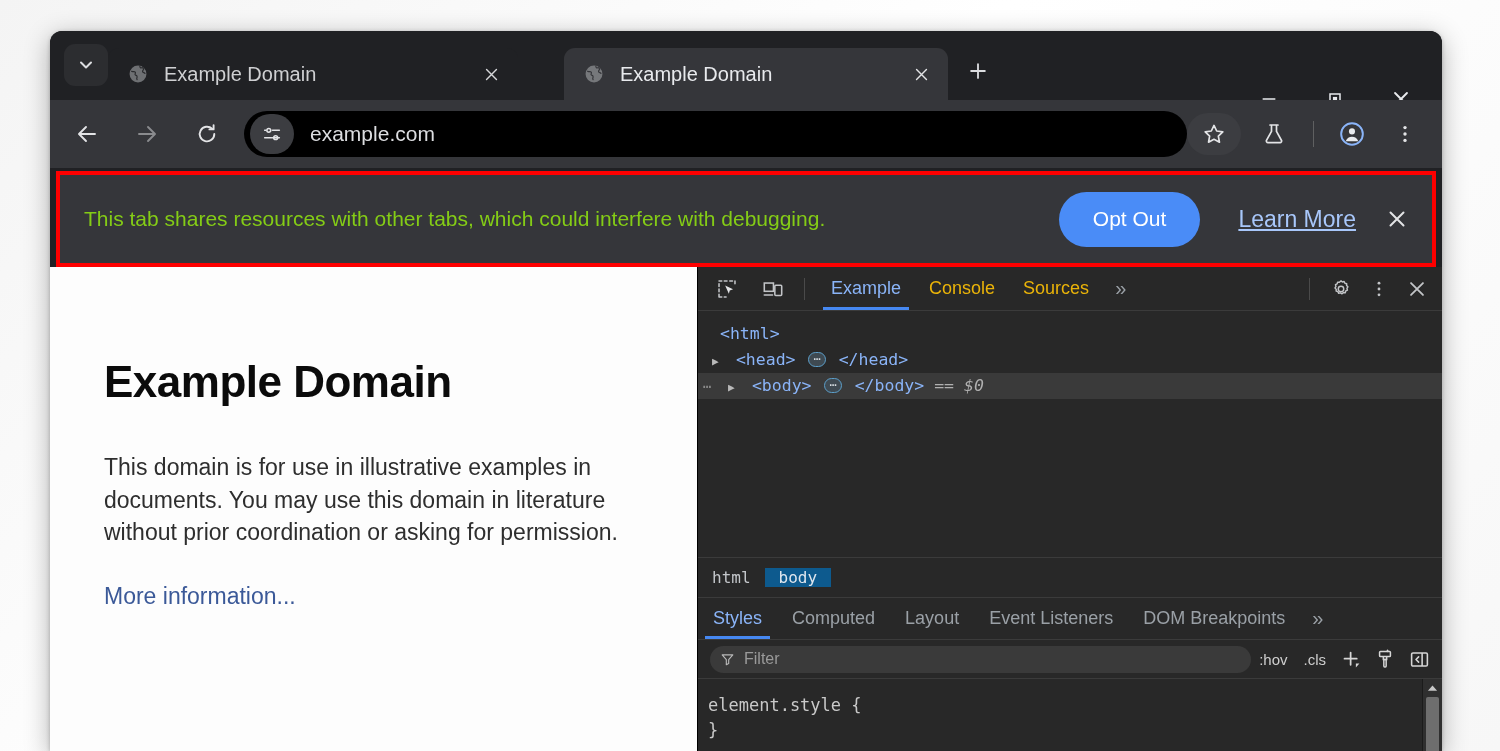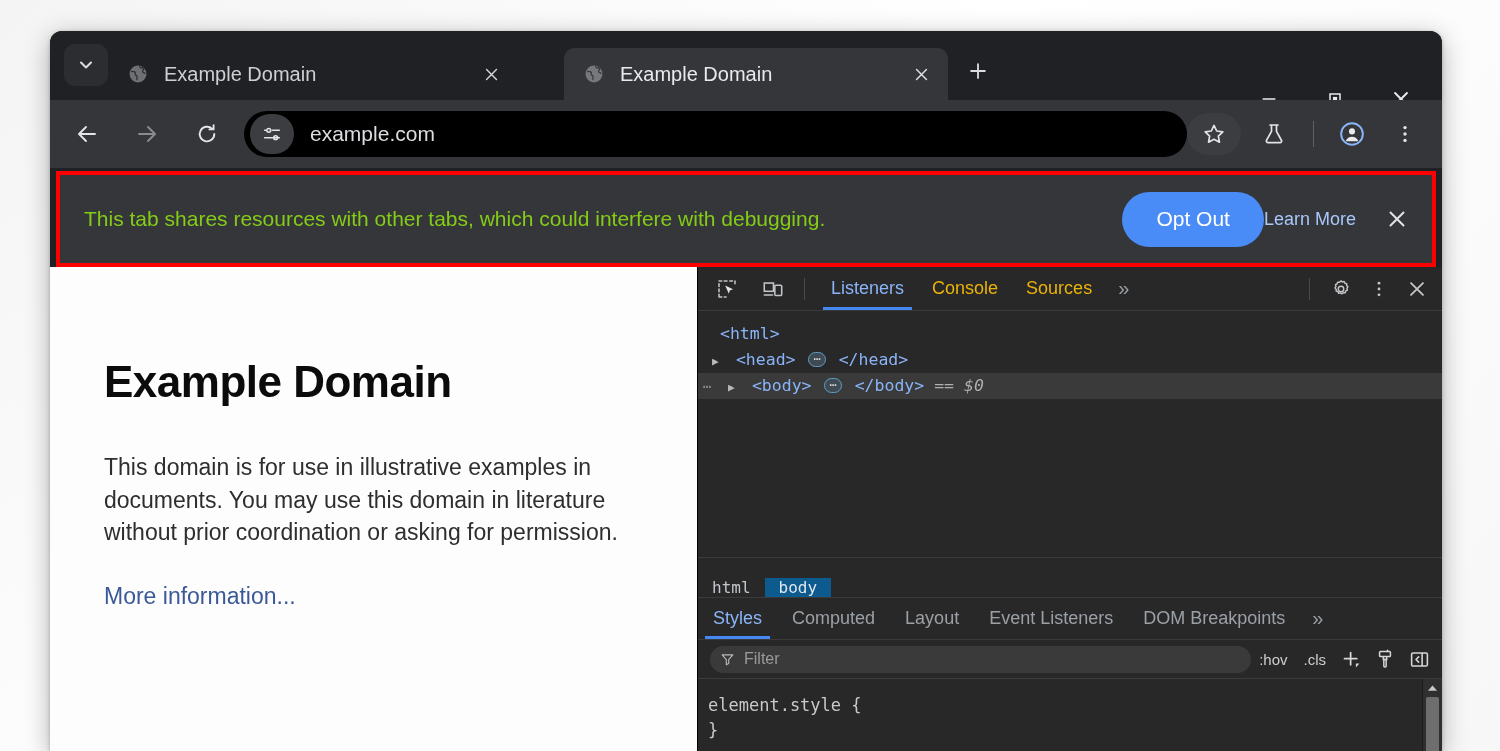--- a/index.html
+++ b/index.html
@@ -128,22 +128,22 @@
     margin-left:24px; color:#84cc16; font-size:21px; white-space:nowrap;
     flex: 1 1 auto;
   }
   #opt-out-button {
     flex:none; height:55px; padding:0 34px; border-radius:28px;
     background:#4a8cf7; color:#ffffff; font-size:21px;
     display:flex; align-items:center; justify-content:center;
     cursor:pointer; border:none; font-family:inherit;
   }
   #learn-more-link {
-    flex:none; color:#a8c7fa; font-size:18px;
-    cursor:pointer; white-space:nowrap;
+    flex:none; margin-left:38px; color:#a8c7fa; font-size:23px;
+    text-decoration:underline; cursor:pointer; white-space:nowrap;
   }
   #infobar-close-button {
     flex:none; margin-left:26px; margin-right:20px;
     width:30px; height:30px; display:flex; align-items:center; justify-content:center;
     cursor:pointer;
   }
 
   
   #page-viewport {
     position:absolute; left:0; top:236px; width:647px; height:484px;
@@ -206,21 +206,21 @@
   .tag { color:#8ab4f8; }
   .doctype { color:#a1a1a1; }
   .ellipsis-badge {
     display:inline-block; background:#3f4a52; border:1px solid #5c9ec9; border-radius:9px;
     color:#d8dee3; font-size:12px; line-height:13px; padding:0 4px; vertical-align:2px; margin:0 3px;
   }
   .dollar-ref { color:#b0b0b0; font-style:italic; }
 
   
   #dom-breadcrumb {
-    height:41px; display:flex; align-items:flex-end;
+    height:41px; display:flex; align-items:center;
     background:#282828; border-top:1px solid #3b3b3b; border-bottom:1px solid #3b3b3b;
   }
   .crumb {
     display:flex; align-items:center; padding:0 14px;
     font-family:"DejaVu Sans Mono", monospace; font-size:16px; color:#c3c6ca;
     cursor:pointer;
   }
   .crumb.selected { background:#0d5a8e; color:#dfe6ee; }
 
   
@@ -429,21 +429,21 @@
       </div>
       <div class="dt-icon-btn" id="device-toolbar-button">
         <svg viewBox="0 0 24 24" width="22" height="22">
           <rect x="2.5" y="5.5" width="10" height="9" fill="none" stroke="#c2c4c7" stroke-width="1.7"></rect>
           <rect x="14" y="8" width="7.5" height="11" rx="1" fill="none" stroke="#c2c4c7" stroke-width="1.7"></rect>
           <path d="M2.5 18.5h9" stroke="#c2c4c7" stroke-width="1.7" stroke-linecap="round"></path>
         </svg>
       </div>
       <div class="dt-sep"></div>
 
-      <div class="dt-tab active">Listeners</div>
+      <div class="dt-tab active">Example</div>
       <div class="dt-tab">Console</div>
       <div class="dt-tab">Sources</div>
       <div class="dt-more">»</div>
 
       <div id="devtools-toolbar-right">
         <div class="dt-sep"></div>
         <div class="dt-icon-btn">
           <svg viewBox="0 0 24 24" width="22" height="22">
             <path d="M12 3.2l1.5 1.2 1.9-.5.9 1.8 1.9.5-.1 2 1.4 1.4-1 1.7.5 1.9-1.8.9-.6 1.9-2-.1-1.5 1.3-1.7-1-1.9.5-.9-1.8-1.9-.6.1-1.9-1.3-1.5 1-1.7-.5-1.9 1.8-.9.5-1.9 2 .1z" fill="none" stroke="#c2c4c7" stroke-width="1.6" stroke-linejoin="round"></path>
             <circle cx="12" cy="12" r="3" fill="none" stroke="#c2c4c7" stroke-width="1.6"></circle>

